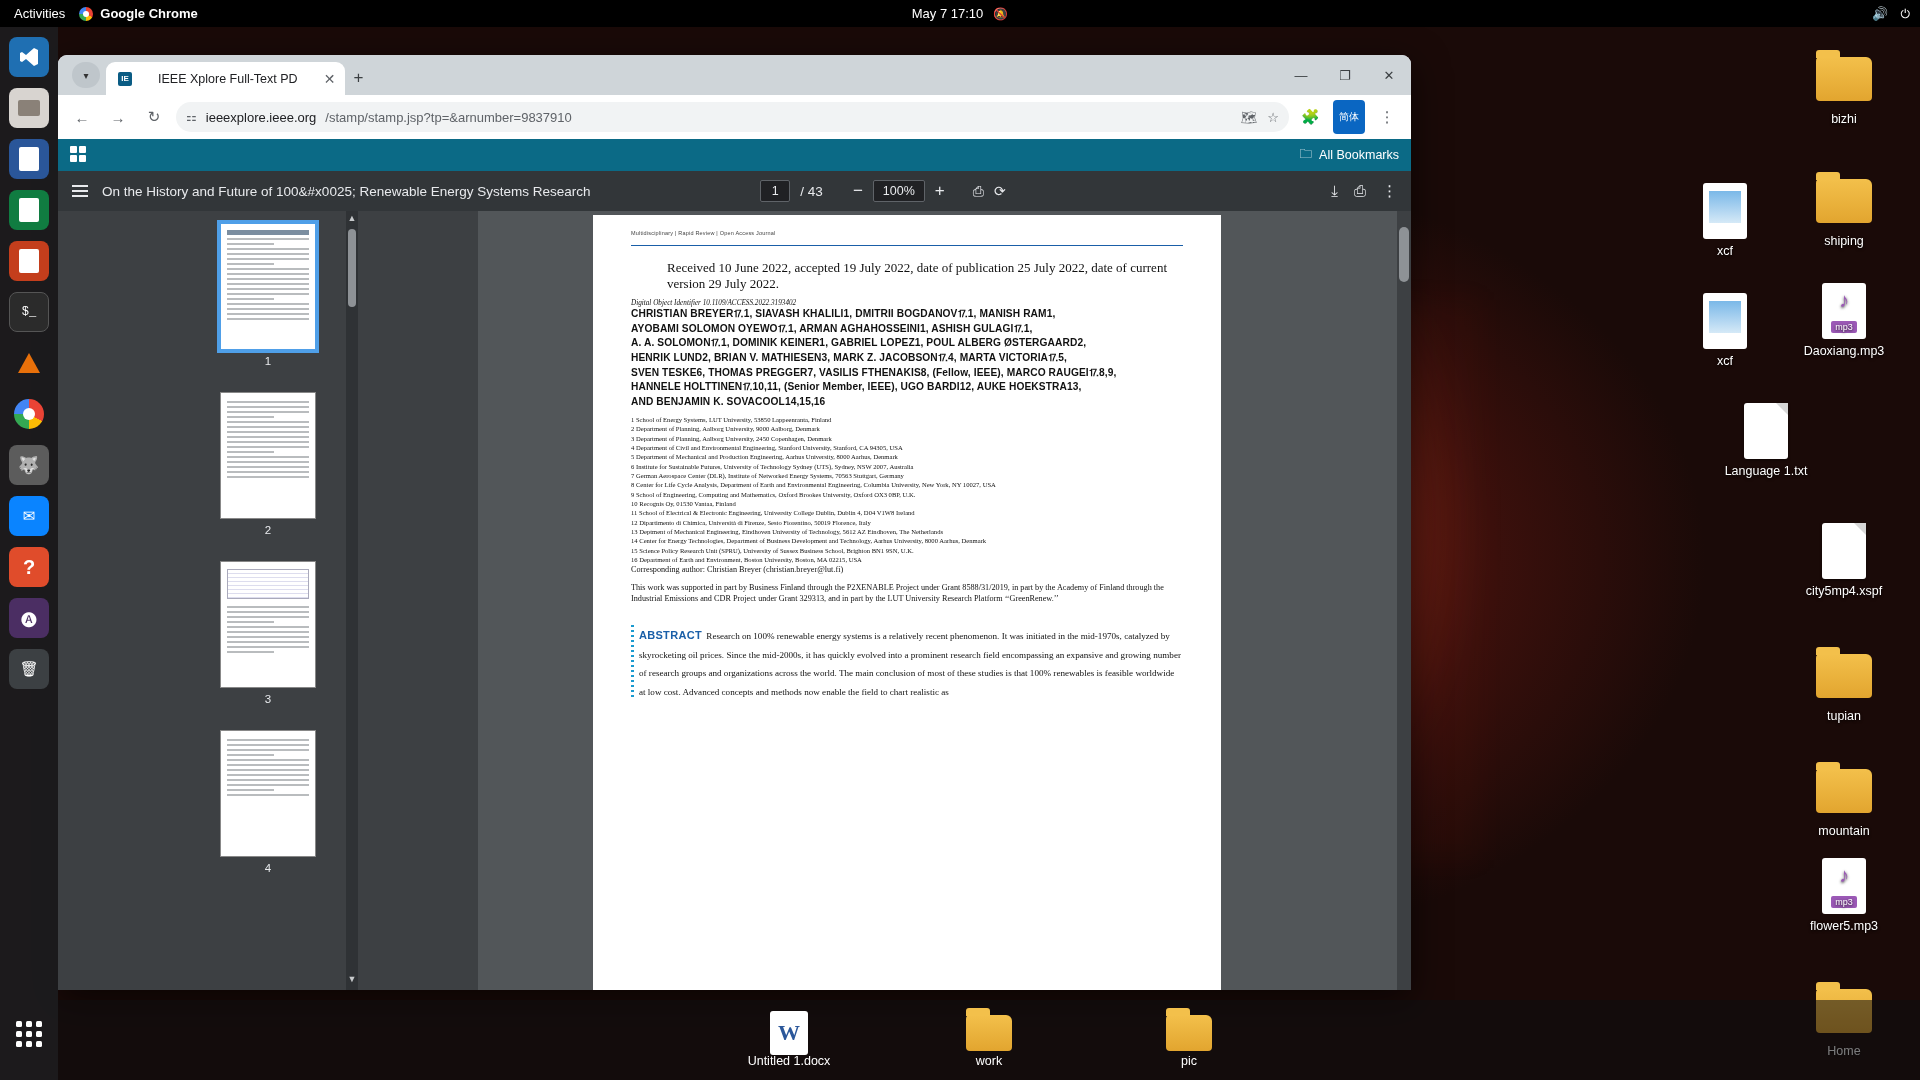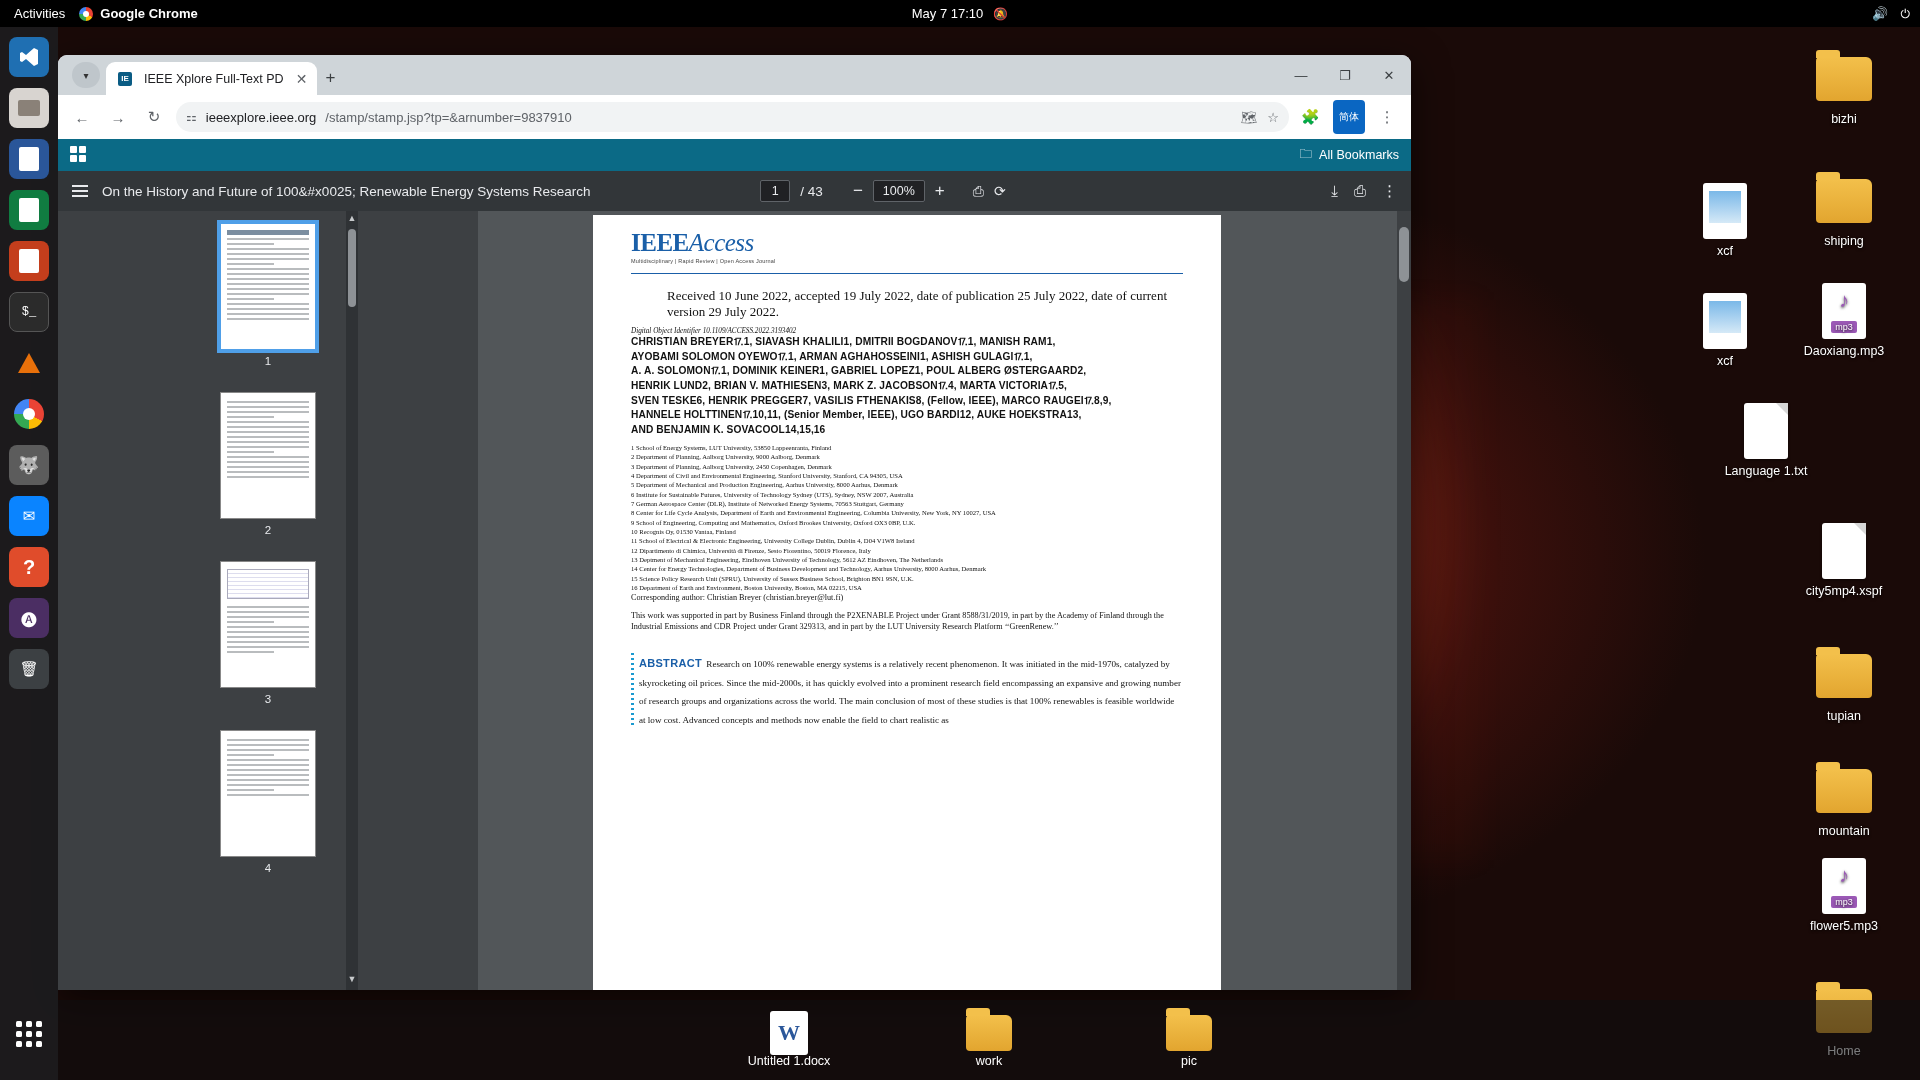--- a/index.html
+++ b/index.html
@@ -112,21 +112,21 @@
     box-shadow: 0 10px 36px rgba(0,0,0,.6); overflow: hidden; z-index: 30;
   }
   
   .tabstrip { height: 40px; background: #cfd5d9; display: flex; align-items: flex-end; padding-left: 6px; position: relative; }
   .tabstrip .listbtn {
     width: 28px; height: 26px; margin: 0 6px 7px 8px; border-radius: 13px;
     background: #bfc6cb; display:flex; align-items:center; justify-content:center; font-size:10px; color:#333;
   }
   .tab {
     height: 33px; background: #fff; border-radius: 9px 9px 0 0; display: flex; align-items: center;
-    gap: 12px; padding: 0 10px 0 12px; max-width: 250px; font-size: 12.5px; color: #202124; margin-top: 8px;
+    gap: 26px; padding: 0 10px 0 12px; max-width: 250px; font-size: 12.5px; color: #202124; margin-top: 8px;
   }
   .tab .fav { width: 14px; height: 14px; border-radius: 2px; background:#0a5c84; color:#fff;
               font-size:8px; display:flex;align-items:center;justify-content:center; font-weight:bold;}
   .tab .ttl { white-space: nowrap; overflow: hidden; text-overflow: ellipsis; }
   .tab .x { font-size: 14px; color: #5f6368; }
   .newtab { margin: 0 0 7px 8px; font-size: 17px; color: #3c4043; }
   .wincontrols { position: absolute; right: 0; top: 0; height: 40px; display: flex; align-items: center; gap: 0; }
   .wincontrols div { width: 44px; height: 38px; display:flex; align-items:center; justify-content:center; color:#3c4043; font-size:13px;}
 
   
@@ -533,36 +533,35 @@
         <div class="ar" style="top:2px;">▲</div>
         <div class="bar"></div>
         <div class="ar" style="bottom:2px;">▼</div>
       </div>
     </div>
 
     <div class="docpane">
       <div class="paper">
 
         <div>
-          <div class="ieee-logo"><span>IEEE</span><em>Access</em></div>
           <div class="ieee-sub">Multidisciplinary | Rapid Review | Open Access Journal</div>
         </div>
         <div class="rule"></div>
 
         <div class="recv">Received 10 June 2022, accepted 19 July 2022, date of publication 25 July 2022, date of current version 29 July 2022.</div>
         <div class="doi">Digital Object Identifier 10.1109/ACCESS.2022.3193402</div>
 
 
 
         <div class="authors">
           <div>CHRISTIAN BREYER⒘1, SIAVASH KHALILI1, DMITRII BOGDANOV⒘1, MANISH RAM1,</div>
           <div>AYOBAMI SOLOMON OYEWO⒘1, ARMAN AGHAHOSSEINI1, ASHISH GULAGI⒘1,</div>
           <div>A. A. SOLOMON⒘1, DOMINIK KEINER1, GABRIEL LOPEZ1, POUL ALBERG ØSTERGAARD2,</div>
           <div>HENRIK LUND2, BRIAN V. MATHIESEN3, MARK Z. JACOBSON⒘4, MARTA VICTORIA⒘5,</div>
-          <div>SVEN TESKE6, HENRIK PREGGER7, VASILIS FTHENAKIS8, (Fellow, IEEE), MARCO RAUGEI⒘8,9,</div>
+          <div>SVEN TESKE6, THOMAS PREGGER7, VASILIS FTHENAKIS8, (Fellow, IEEE), MARCO RAUGEI⒘8,9,</div>
           <div>HANNELE HOLTTINEN⒘10,11, (Senior Member, IEEE), UGO BARDI12, AUKE HOEKSTRA13,</div>
           <div>AND BENJAMIN K. SOVACOOL14,15,16</div>
         </div>
 
         <div class="affil">
           <div>1 School of Energy Systems, LUT University, 53850 Lappeenranta, Finland</div>
           <div>2 Department of Planning, Aalborg University, 9000 Aalborg, Denmark</div>
           <div>3 Department of Planning, Aalborg University, 2450 Copenhagen, Denmark</div>
           <div>4 Department of Civil and Environmental Engineering, Stanford University, Stanford, CA 94305, USA</div>
           <div>5 Department of Mechanical and Production Engineering, Aarhus University, 8000 Aarhus, Denmark</div>

